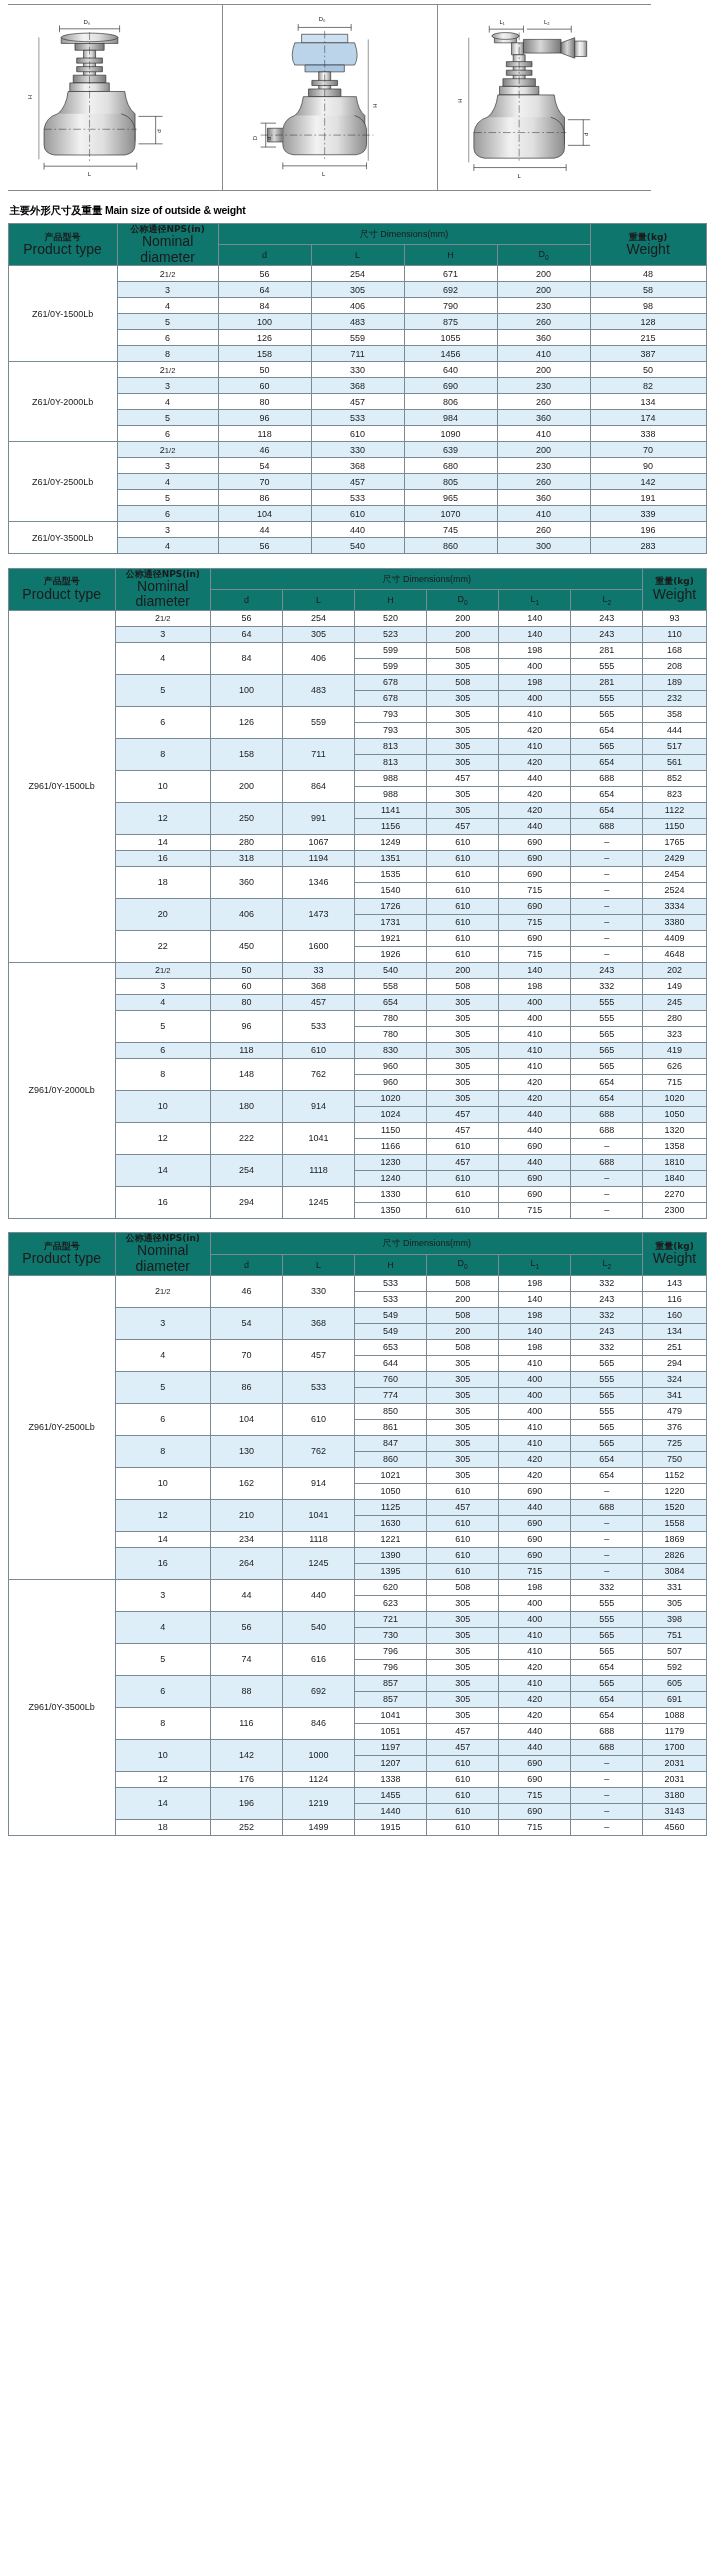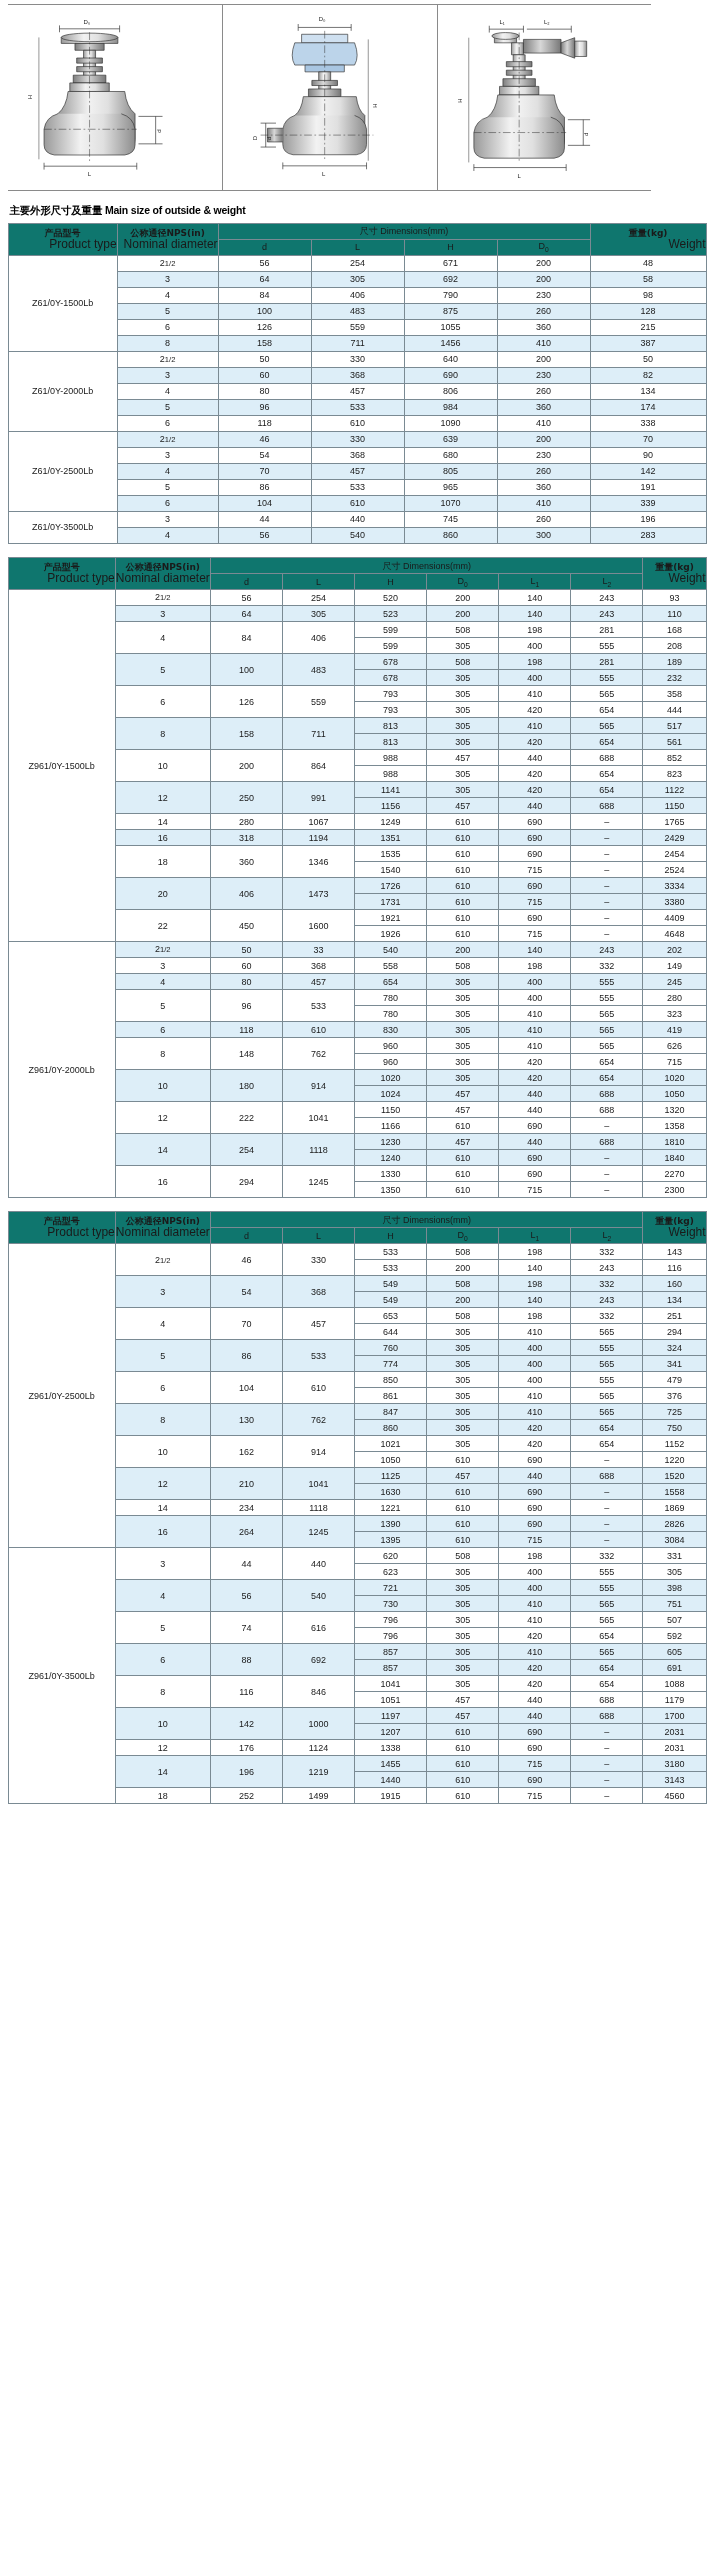--- a/index.html
+++ b/index.html
@@ -55,21 +55,21 @@
     color:#1a1a1a;
     padding:0;
     height:16px;
     line-height:1.12;
   }
   table.dim thead th {
     background:#0f766e;
     font-weight:normal;
   }
   thead .hcn { font-family:"DejaVu Sans", sans-serif; font-weight:bold; font-size:9px; display:block; }
-  thead .hen { display:block; font-size:12px;text-align:right; }
+  thead .hen { display:block; font-size:14px; }
   thead .hmix { font-size:9px; }
   td.typecell { font-size:9px; white-space:nowrap; }
   td.zebra, th.zebra { background:#ddeef8; }
   .sub { font-size:6.7px; vertical-align:sub; }
 
   
   col.c-type { width:109px; }
   col.c-nps  { width:101px; }
   col.c-d    { width:93px; }
   col.c-L    { width:93px; }

